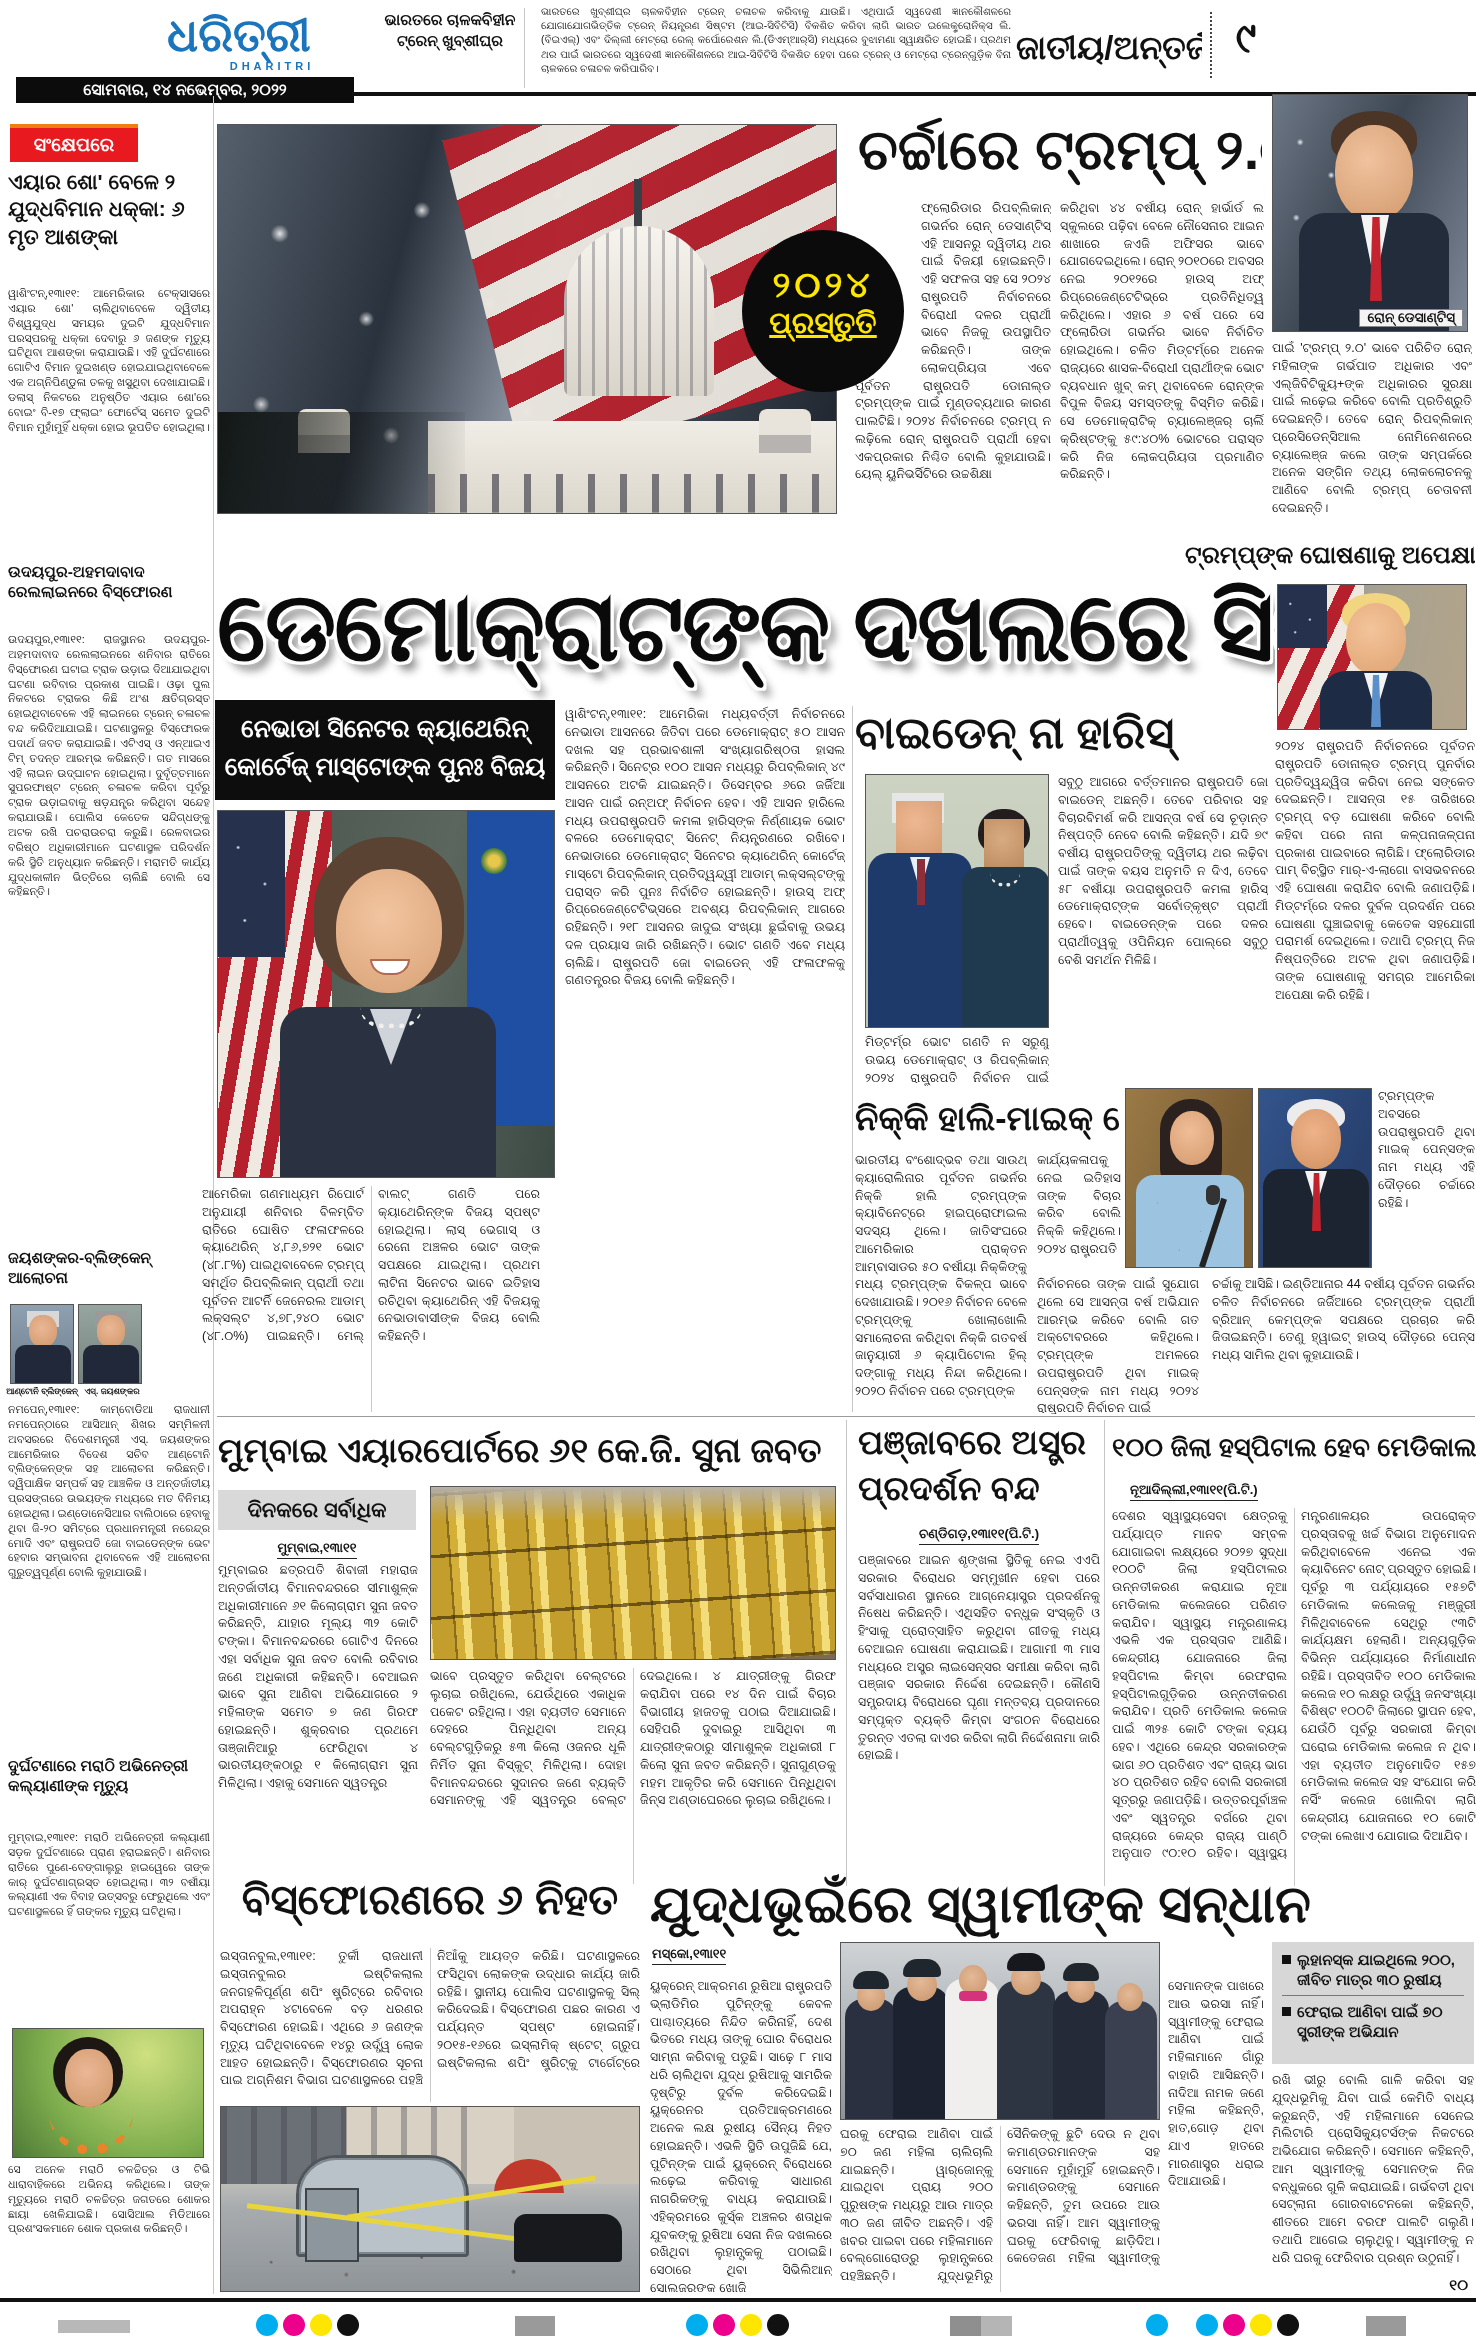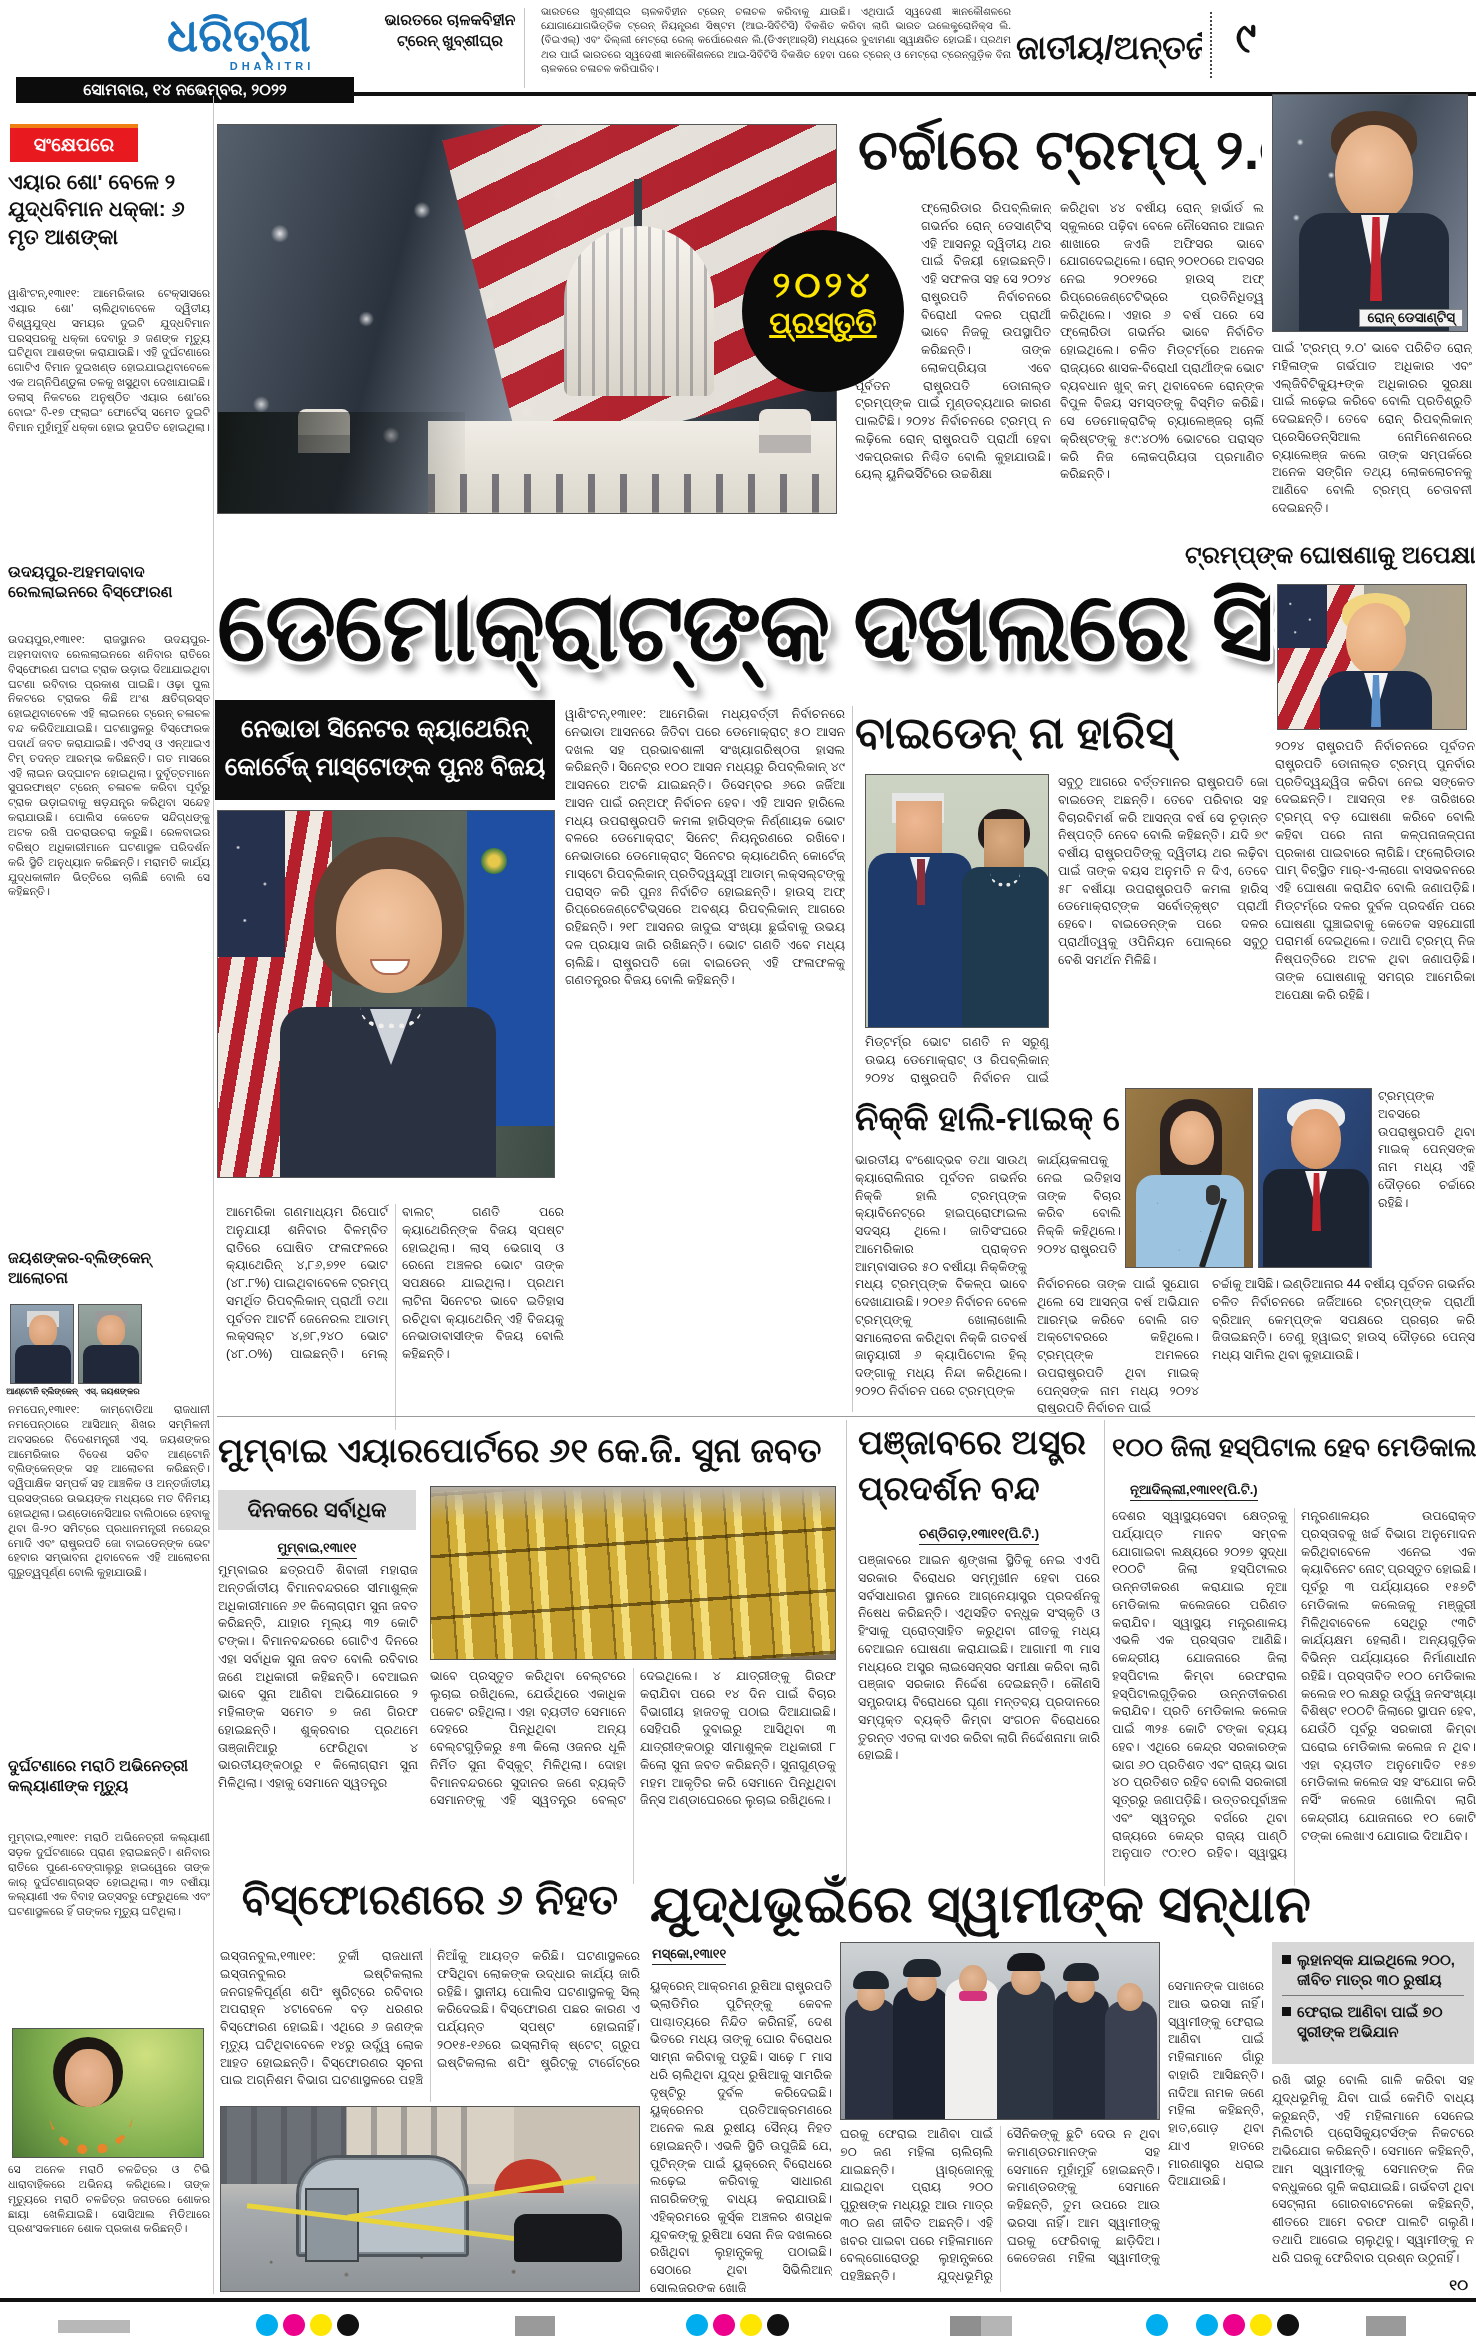--- a/index.html
+++ b/index.html
@@ -116,21 +116,21 @@
   #ph-masto .usflag{position:absolute;left:0;top:0;width:34%;height:100%;background:repeating-linear-gradient(100deg,#b5202c 0 13px,#efe9e2 13px 26px);}
   #ph-masto .uscanton{position:absolute;left:0;top:0;width:20%;height:40%;background:#26324d;background-image:radial-gradient(circle 3px at 30% 25%,#fff,rgba(0,0,0,0) 70%),radial-gradient(circle 3px at 70% 50%,#fff,rgba(0,0,0,0) 70%),radial-gradient(circle 3px at 40% 75%,#fff,rgba(0,0,0,0) 70%);}
   #ph-masto .nvflag{position:absolute;right:0;top:0;width:26%;height:86%;background:#1f4fa3;}
   #ph-masto .nvemblem{position:absolute;right:14%;top:10%;width:26px;height:26px;background:radial-gradient(circle,#e8c84a 30%,#3f7a3f 70%);border-radius:50%;}
   #ph-masto .hair{left:96px;top:26px;width:150px;height:150px;background:#5a4332;border-radius:72px 72px 58px 58px;}
   #ph-masto .face{left:118px;top:58px;width:106px;height:124px;background:radial-gradient(circle at 45% 38%,#f2c5a0,#d8a176);}
   #ph-masto .smile{position:absolute;left:152px;top:148px;width:40px;height:16px;border-radius:0 0 24px 24px;background:#fff;border:2px solid #b06a52;box-sizing:border-box;}
   #ph-masto .pearls{position:absolute;left:142px;top:196px;width:62px;height:16px;border-radius:0 0 30px 30px;border-bottom:5px dotted #f2f0ea;}
   #ph-masto .suit{left:62px;top:196px;width:216px;height:172px;background:#2a3140;}
   #ph-masto .blouse{position:absolute;left:152px;top:198px;width:42px;height:56px;background:#cfd4da;clip-path:polygon(0 0,100% 0,50% 100%);}
-  #sen-cols{left:226px;top:1186px;width:338px;height:226px;margin-top:18px;}
+  #sen-cols{left:202px;top:1186px;width:338px;height:226px;}
   #sen-mid{left:565px;top:706px;width:280px;height:706px;}
 
   
   #bd-title{left:855px;top:702px;width:414px;height:62px;font-size:44px;font-weight:bold;line-height:62px;}
   #ph-biden{left:865px;top:774px;width:184px;height:254px;background:linear-gradient(#cdd3c2,#bfc6b4);}
   #ph-biden .hair1{left:26px;top:18px;width:52px;height:30px;background:#e6e6e6;}
   #ph-biden .face1{left:30px;top:26px;width:46px;height:56px;background:radial-gradient(circle at 42% 36%,#eeb893,#d49a6e);}
   #ph-biden .suit1{left:2px;top:78px;width:104px;height:176px;background:#1d3a6b;border-radius:20px 20px 0 0;}
   #ph-biden .shirt1{left:44px;top:82px;width:20px;height:34px;background:#e9f0f5;clip-path:polygon(0 0,100% 0,50% 100%);}
   #ph-biden .tie1{left:51px;top:84px;width:8px;height:46px;background:#8c2f3b;}

